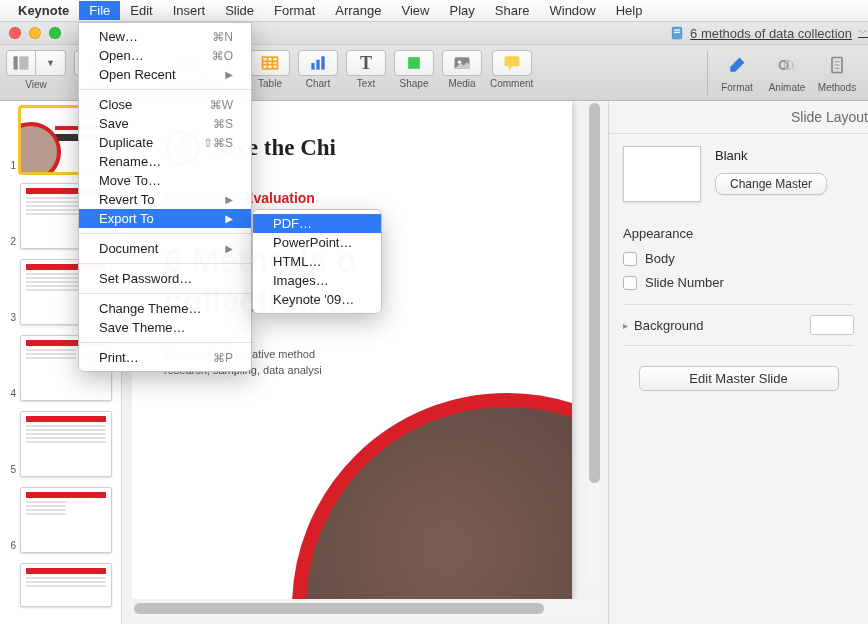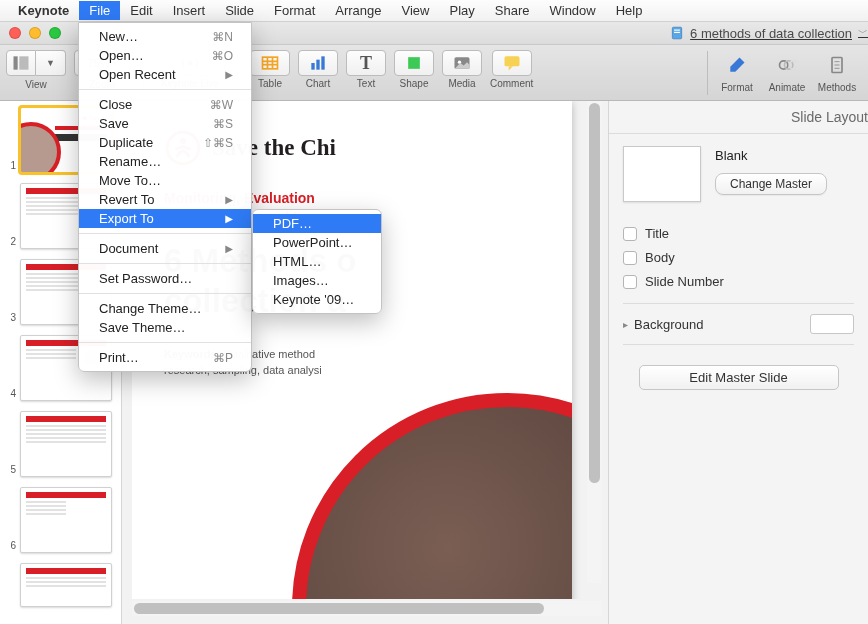--- a/index.html
+++ b/index.html
@@ -455,24 +455,21 @@
     <div class="inspector">
       <div class="insp-header">Slide Layout</div>
       <div class="insp-body">
         <div class="master-row">
           <div class="master-prev"></div>
           <div style="flex:1;">
             <div class="master-name">Blank</div>
             <div class="mac-btn">Change Master</div>
           </div>
         </div>
-        <div class="chk-row">
-            <div class="chk"></div>
-            <span>Title</span>
-          </div>
+        <div class="section-h">Appearance</div>
         <div class="chk-row">
             <div class="chk"></div>
             <span>Body</span>
           </div>
         <div class="chk-row">
             <div class="chk"></div>
             <span>Slide Number</span>
           </div>
 
         <div class="bg-row">

